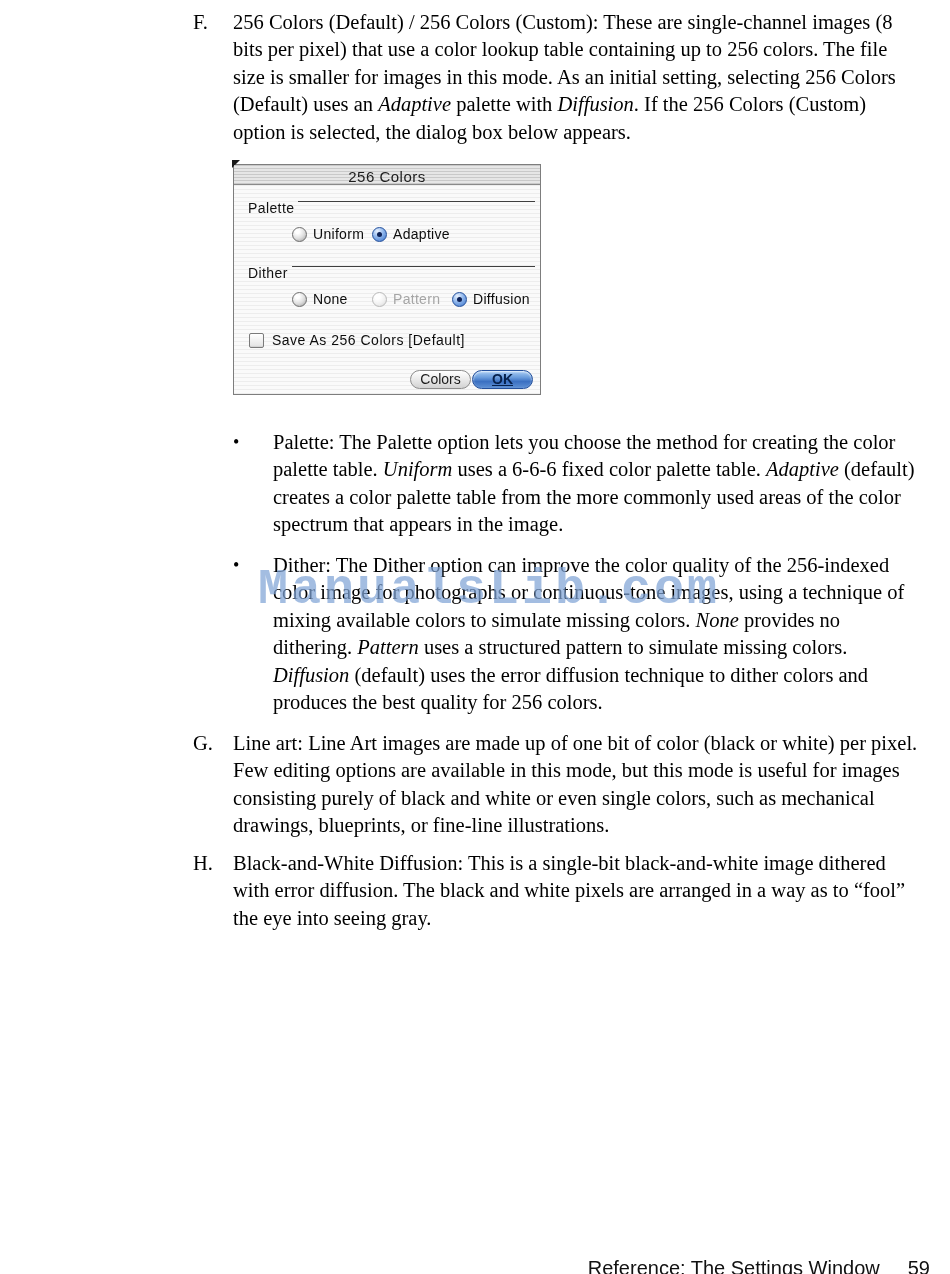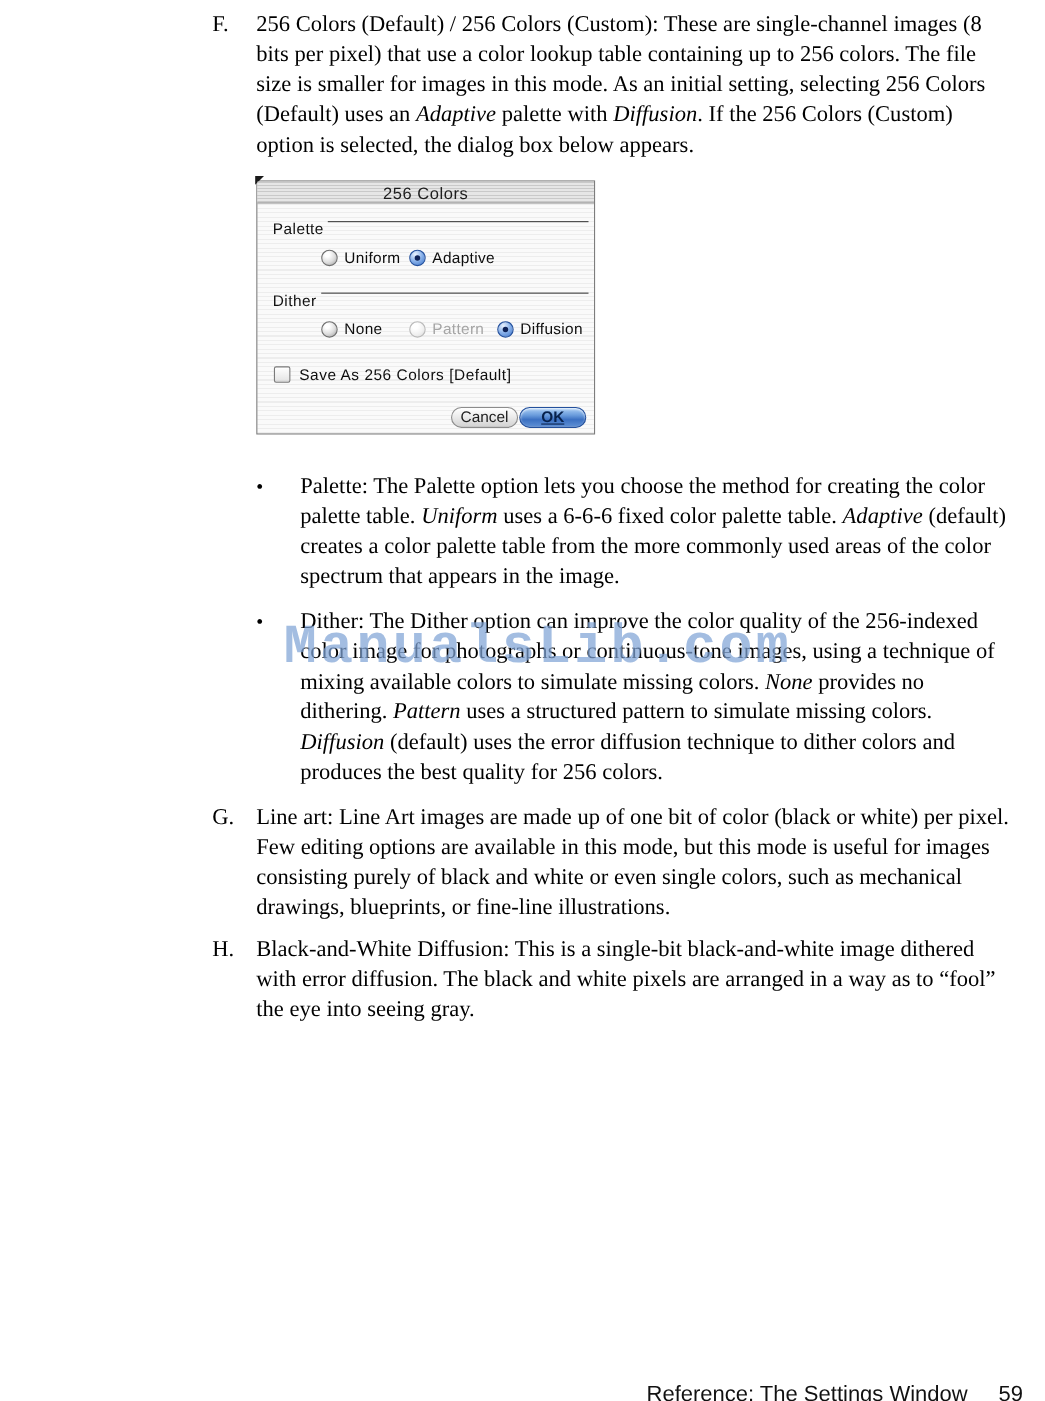--- a/index.html
+++ b/index.html
@@ -156,21 +156,21 @@
       <span class="radio"></span>
       <span class="radio-label">Diffusion</span>
     </span>
   </div>
 
   <div class="checkbox-row">
     <span class="checkbox"></span>
     <span class="checkbox-label">Save As 256 Colors [Default]</span>
   </div>
 
-  <button class="btn btn-cancel">Cancel</button>
+  <button class="btn btn-cancel">Colors</button>
   <button class="btn btn-ok">OK</button>
 </div>
 
 <div class="para bullet-para" style="left:233px; top:429px;">
   <span class="p-label">•</span>
   <span class="p-text"><span>Palette: The Palette option lets you choose the method for creating the color palette table. </span><i>Uniform</i><span> uses a 6-6-6 fixed color palette table. </span><i>Adaptive</i><span> (default) creates a color palette table from the more commonly used areas of the color spectrum that appears in the image.</span></span>
 </div>
 
 <div class="para bullet-para" style="left:233px; top:552px;">
   <span class="p-label">•</span>

